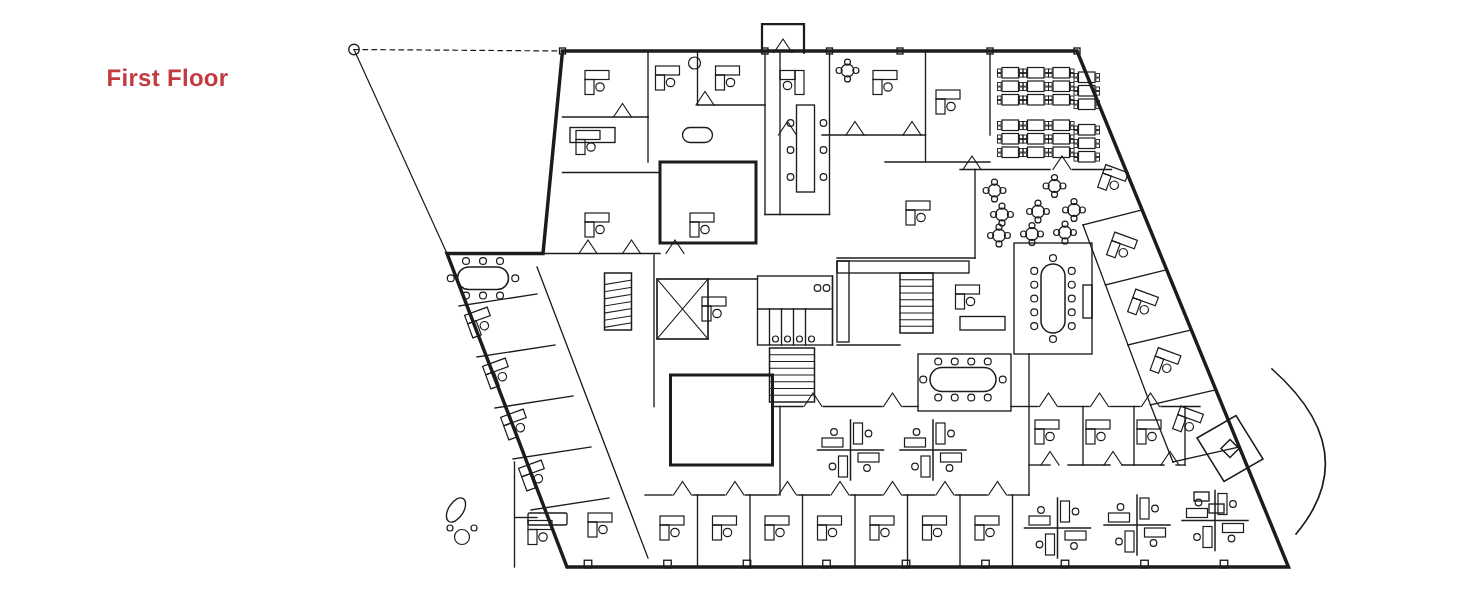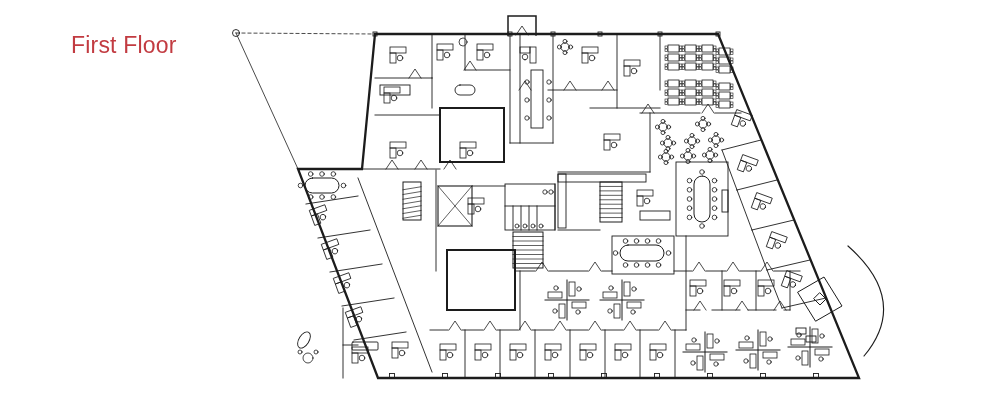--- a/index.html
+++ b/index.html
@@ -1,18 +1,18 @@
 <!DOCTYPE html>
 <html><head>
 <meta charset="utf-8">
 <style>
   html,body{margin:0;padding:0;background:#ffffff;}
   .stage{position:relative;width:984px;height:406px;background:#fff;overflow:hidden;
          font-family:"Liberation Sans", sans-serif;}
-  .floor-title{position:absolute;left:71px;top:32px;font-size:23px;font-weight:400;
+  .floor-title{position:absolute;left:71px;top:44px;font-size:16px;font-weight:700;
                letter-spacing:0.2px;}
   svg{position:absolute;left:0;top:0;}
   svg .ln{fill:none;stroke-linecap:square;}
   svg text{font-family:"Liberation Sans", sans-serif;}
 </style>
 </head>
 <body>
 
 <div class="stage">
   <div class="floor-title" style="color: rgb(194, 59, 65);">First Floor</div>

